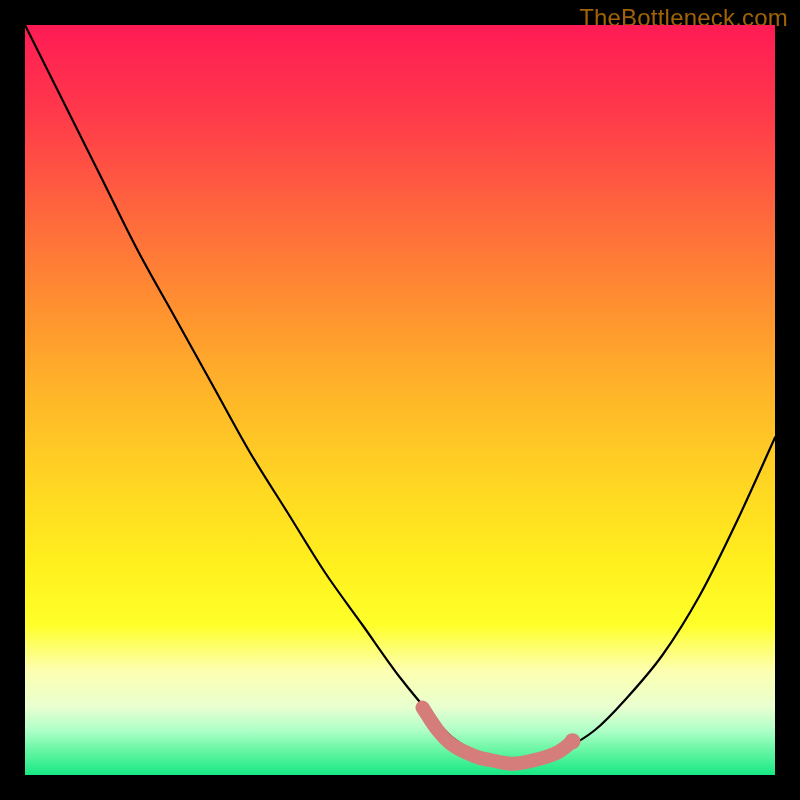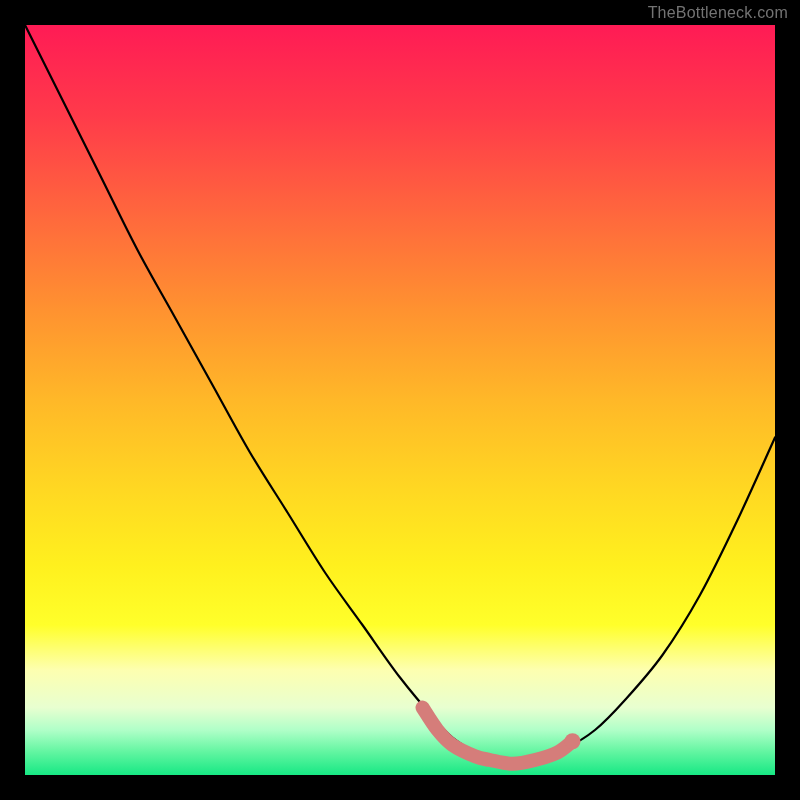--- a/index.html
+++ b/index.html
@@ -38,22 +38,22 @@
       #e8ffd0 91%,
       #b0ffc8 94%,
       #60f5a0 97%,
       #17e884 100%
     );
   }
   .watermark {
     position: absolute;
     top: 4px;
     right: 12px;
-    color: #737373;
-    font-size: 16px;
+    color: #a16207;
+    font-size: 24px;
     letter-spacing: 0.2px;
     user-select: none;
   }
   svg.curve {
     position: absolute;
     left: 0;
     top: 0;
     width: 750px;
     height: 750px;
     overflow: visible;

